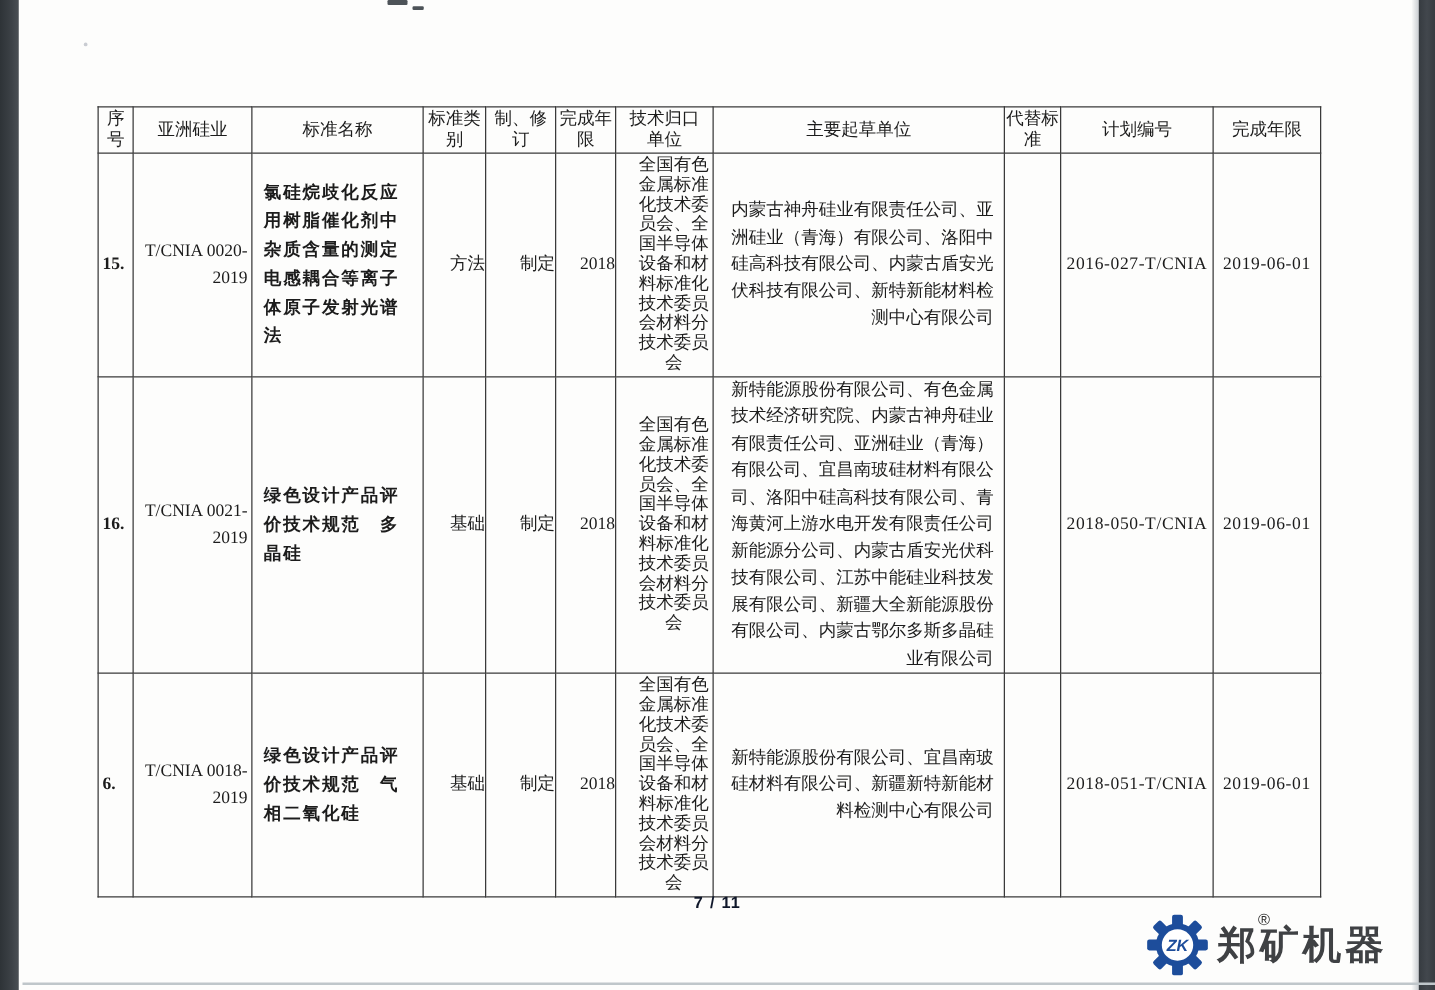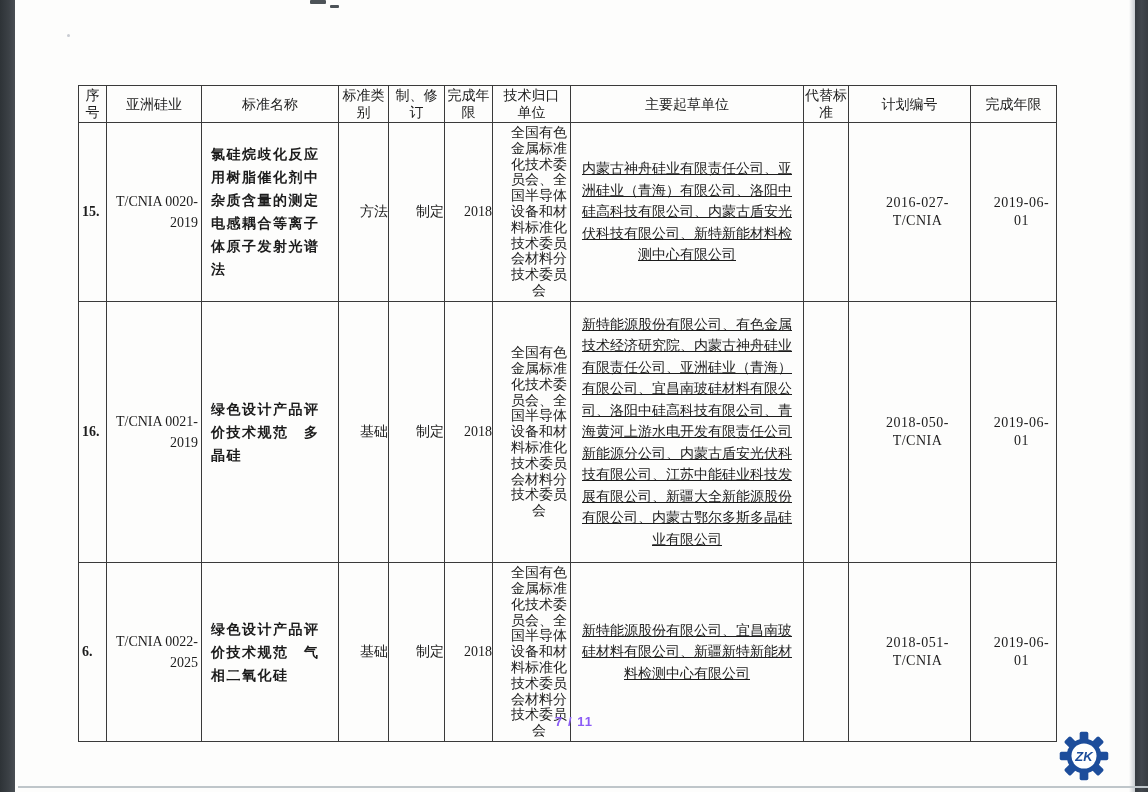--- a/index.html
+++ b/index.html
@@ -31,27 +31,27 @@
   .hdr-narrow span{display:inline-block;max-width:4em;}
   tr.row-15{height:171px;}
   tr.row-16{height:230px;}
   tr.row-17{height:171px;}
   .c-seq{text-align:left;padding-left:3px;font-size:14px;font-weight:bold;}
   .c-stdno{text-align:right;padding:0 3px 0 6px;line-height:21px;font-size:14px;}
   .c-name{text-align:left;padding:0 9px;line-height:23px;letter-spacing:1.5px;font-weight:bold;}
   .c-mid{text-align:right;}
   .c-tech{text-align:center;line-height:15.8px;padding:2px 16px;}
   .c-tech span{display:inline-block;width:4.3em;text-align:center;}
-  .c-draft{text-align:center;padding:12px 8px;line-height:21.5px;text-decoration:underline;}
-  .c-plan,.c-date{text-align:center;letter-spacing:0.5px;padding-left:16px;}
+  .c-draft{text-align:right;padding:0 8px;line-height:21.5px;}
+  .c-plan,.c-date{text-align:center;letter-spacing:0.5px;}
 
   
   .page-num{position:absolute;left:0;top:714px;width:1148px;text-align:center;
     font-family:"Liberation Sans","DejaVu Sans",sans-serif;
-    font-weight:bold;font-size:13px;color:#8b5cf6;letter-spacing:1px;}
+    font-weight:bold;font-size:13px;color:#0f172a;letter-spacing:1px;}
 
   
   .logo{position:absolute;right:38px;bottom:10px;display:flex;align-items:center;}
   .gear{width:52px;height:52px;position:relative;flex:0 0 auto;}
   .reg{position:absolute;right:-48px;top:-2px;font-size:13px;color:#2b2b2b;
     font-family:"Liberation Sans",sans-serif;}
   .logo-name{font-family:"Liberation Sans","DejaVu Sans",sans-serif;
     font-size:31px;font-weight:bold;color:#3f4144;letter-spacing:3px;margin-left:6px;}
   .logo-reg-holder{position:relative;width:0;height:52px;}
 </style>
@@ -118,21 +118,21 @@
         <td class="c-mid">制定</td>
         <td class="c-mid">2018</td>
         <td class="c-tech"><span>全国有色金属标准化技术委员会、全国半导体设备和材料标准化技术委员会材料分技术委员会</span></td>
         <td class="c-draft">新特能源股份有限公司、有色金属技术经济研究院、内蒙古神舟硅业有限责任公司、亚洲硅业（青海）有限公司、宜昌南玻硅材料有限公司、洛阳中硅高科技有限公司、青海黄河上游水电开发有限责任公司新能源分公司、内蒙古盾安光伏科技有限公司、江苏中能硅业科技发展有限公司、新疆大全新能源股份有限公司、内蒙古鄂尔多斯多晶硅业有限公司</td>
         <td class="c-mid"></td>
         <td class="c-plan">2018-050-T/CNIA</td>
         <td class="c-date">2019-06-01</td>
       </tr>
       <tr class="row-17">
         <td class="c-seq">6.</td>
-        <td class="c-stdno">T/CNIA 0022-2025</td>
+        <td class="c-stdno">T/CNIA 0018-2019</td>
         <td class="c-name">绿色设计产品评价技术规范　气相二氧化硅</td>
         <td class="c-mid">基础</td>
         <td class="c-mid">制定</td>
         <td class="c-mid">2018</td>
         <td class="c-tech"><span>全国有色金属标准化技术委员会、全国半导体设备和材料标准化技术委员会材料分技术委员会</span></td>
         <td class="c-draft">新特能源股份有限公司、宜昌南玻硅材料有限公司、新疆新特新能材料检测中心有限公司</td>
         <td class="c-mid"></td>
         <td class="c-plan">2018-051-T/CNIA</td>
         <td class="c-date">2019-06-01</td>
       </tr>
@@ -158,13 +158,14 @@
           <rect x="46" y="25" width="12" height="10" rx="2" transform="rotate(45 30 30)"></rect>
         </g>
       </g>
       <circle cx="30" cy="30" r="14.5" fill="#ffffff"></circle>
       <text x="30" y="35.5" text-anchor="middle" font-family="Liberation Sans, sans-serif" font-style="italic" font-weight="bold" font-size="15" fill="#1d4d9b">ZK</text>
     </svg>
   </div>
   <div class="logo-reg-holder">
     <span class="reg">®</span>
   </div>
+  <div class="logo-name">郑矿机器</div>
 </div>
 
 </body></html>

